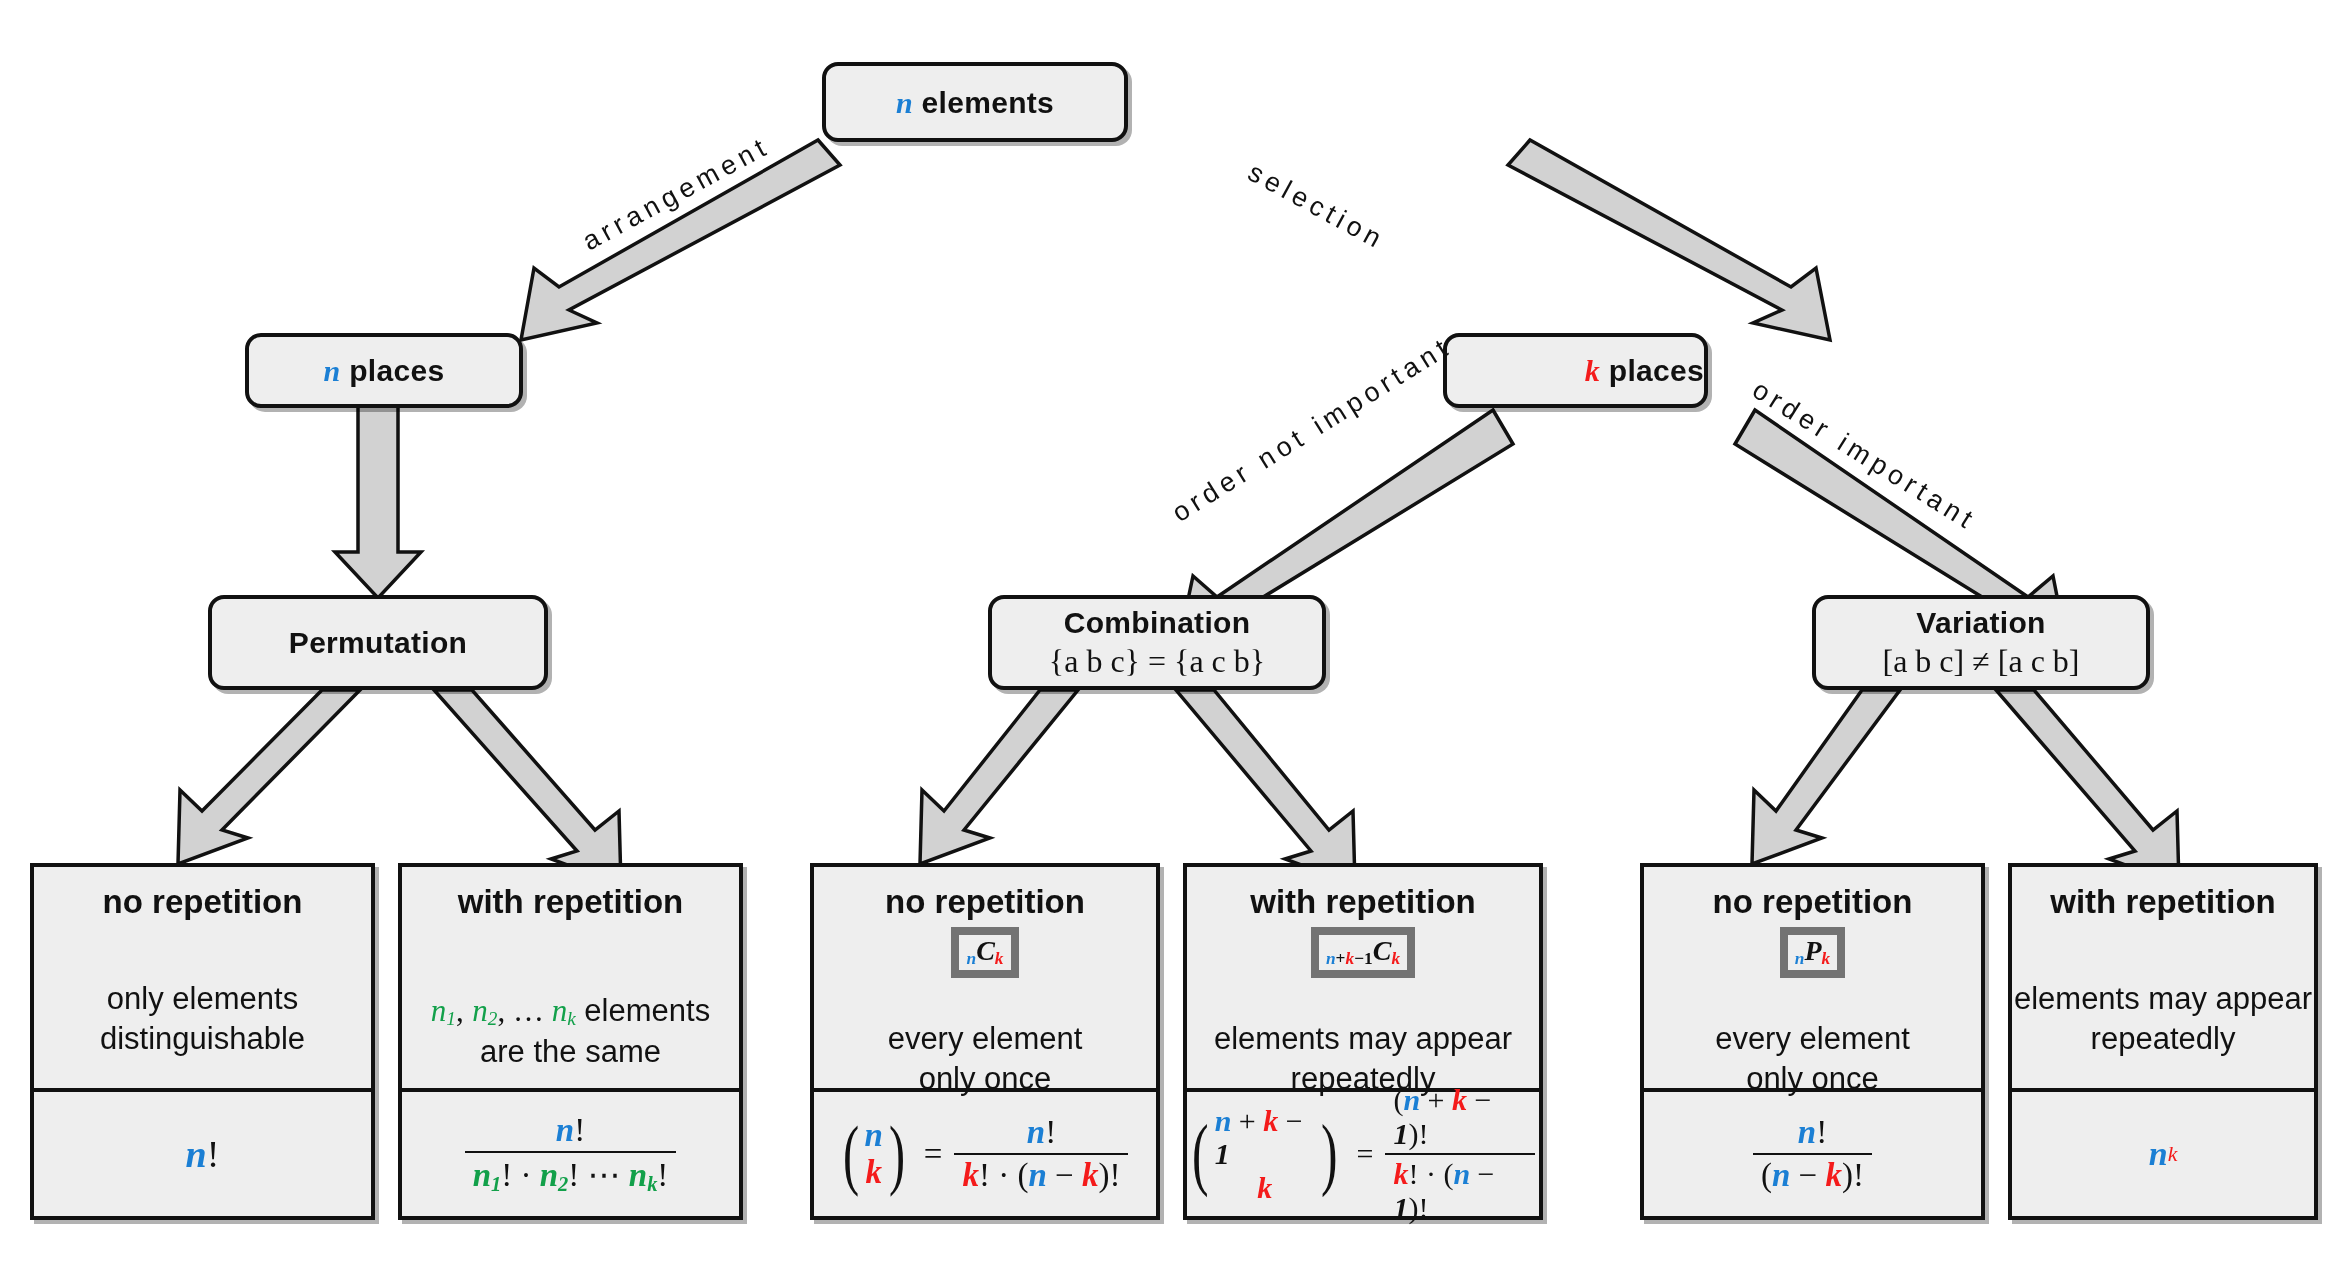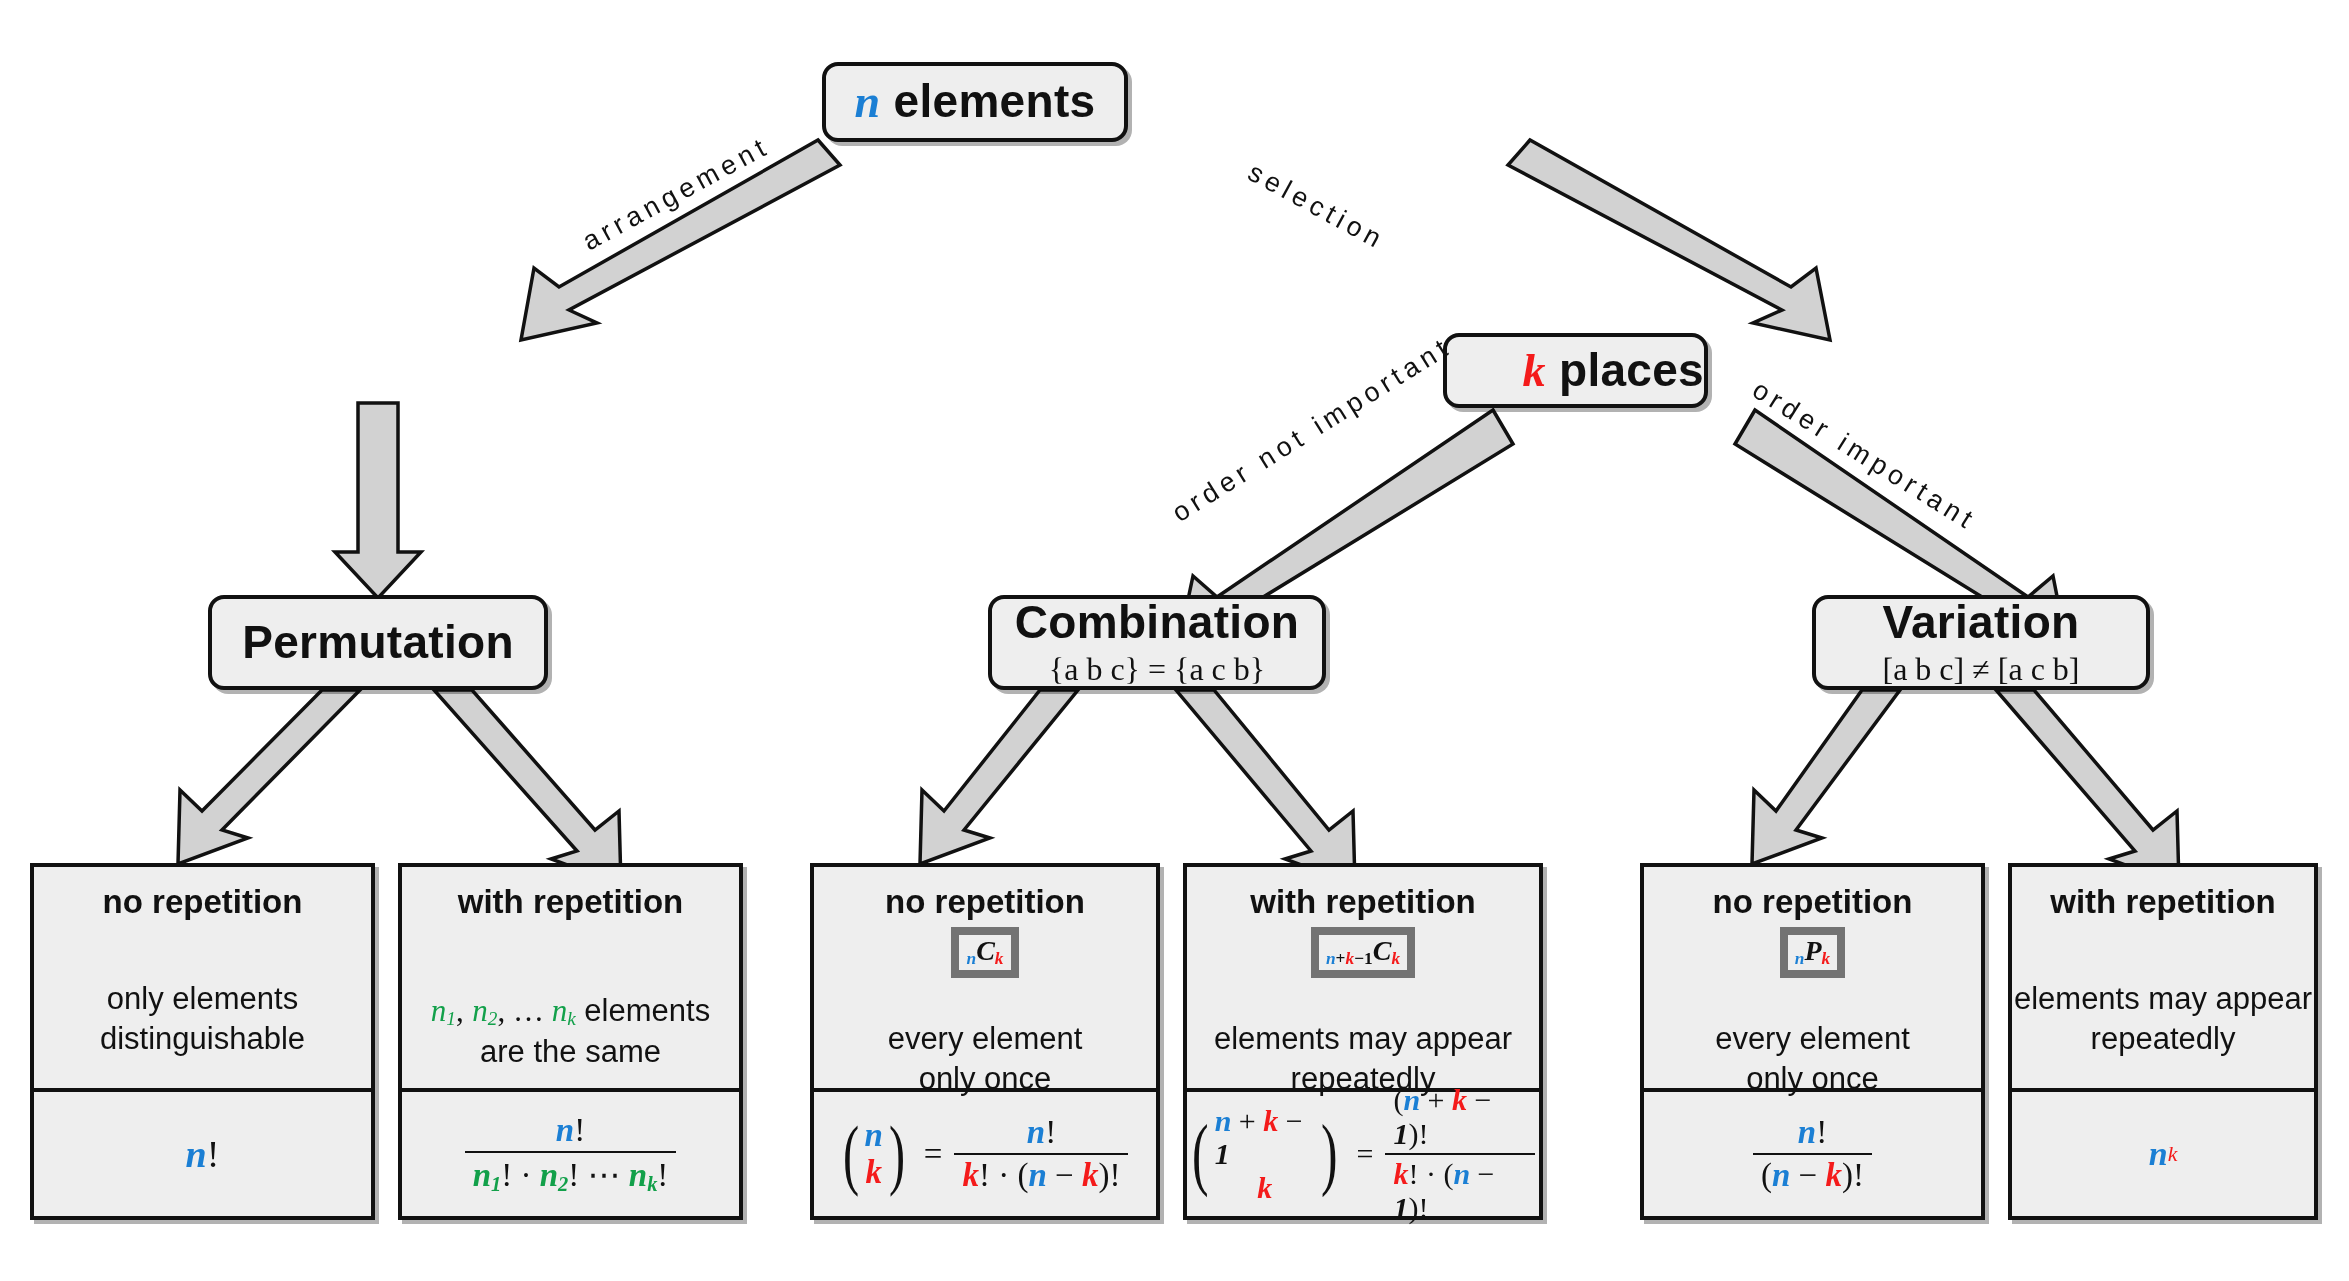--- a/index.html
+++ b/index.html
@@ -19,21 +19,21 @@
     background: #eeeeee;
     border: 4px solid #111111;
     border-radius: 16px;
     display: flex; flex-direction: column;
     align-items: center; justify-content: center;
     text-align: center;
     z-index: 5;
     box-shadow: 4px 4px 0 rgba(0,0,0,0.30);
   }
   .node .title {
-    font-size: 46px; font-weight: bold; color: #111111;
+    font-size: 30px; font-weight: bold; color: #111111;
     letter-spacing: 0.3px; line-height: 1.1;
   }
   .node .sub {
     font-family: "Liberation Serif", serif;
     font-size: 32px; color: #111111; margin-top: 4px; white-space: nowrap;
   }
 
   
   .card {
     position: absolute;
@@ -179,20 +179,26 @@
 
   <div class="elabel" style="left:1755px; top:372px; transform: rotate(32deg);">order important</div>
 
   <div class="node" style="left:822px; top:62px; width:306px; height:80px;">
     <div class="title">
       <span class="mi blue">n</span>
       <span>elements</span>
     </div>
   </div>
 
+  <div class="node" style="left:245px; top:333px; width:278px; height:75px;">
+    <div class="title">
+      <span class="mi blue">n</span>
+      <span>places</span>
+    </div>
+  </div>
 
   <div class="node" style="left:1443px; top:333px; width:265px; height:75px;align-items:flex-end;">
     <div class="title">
       <span class="mi red">k</span>
       <span>places</span>
     </div>
   </div>
 
   <div class="node" style="left:208px; top:595px; width:340px; height:95px;">
     <div class="title">Permutation</div>

